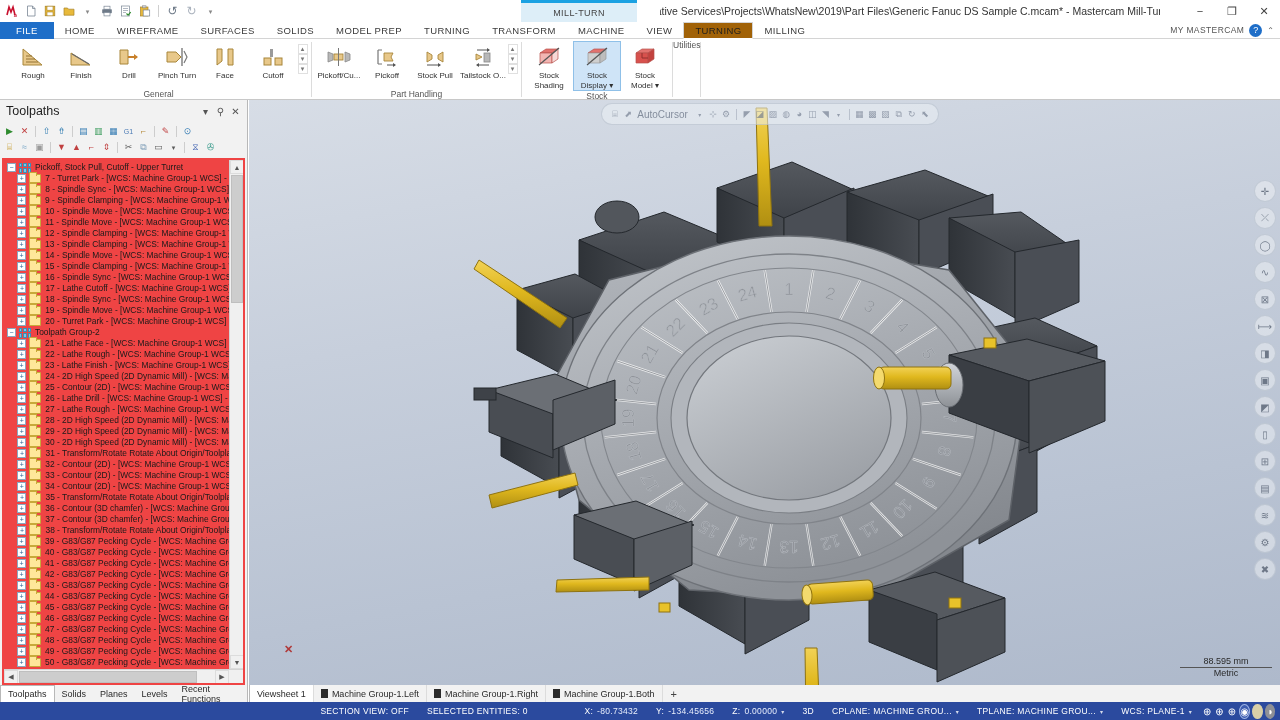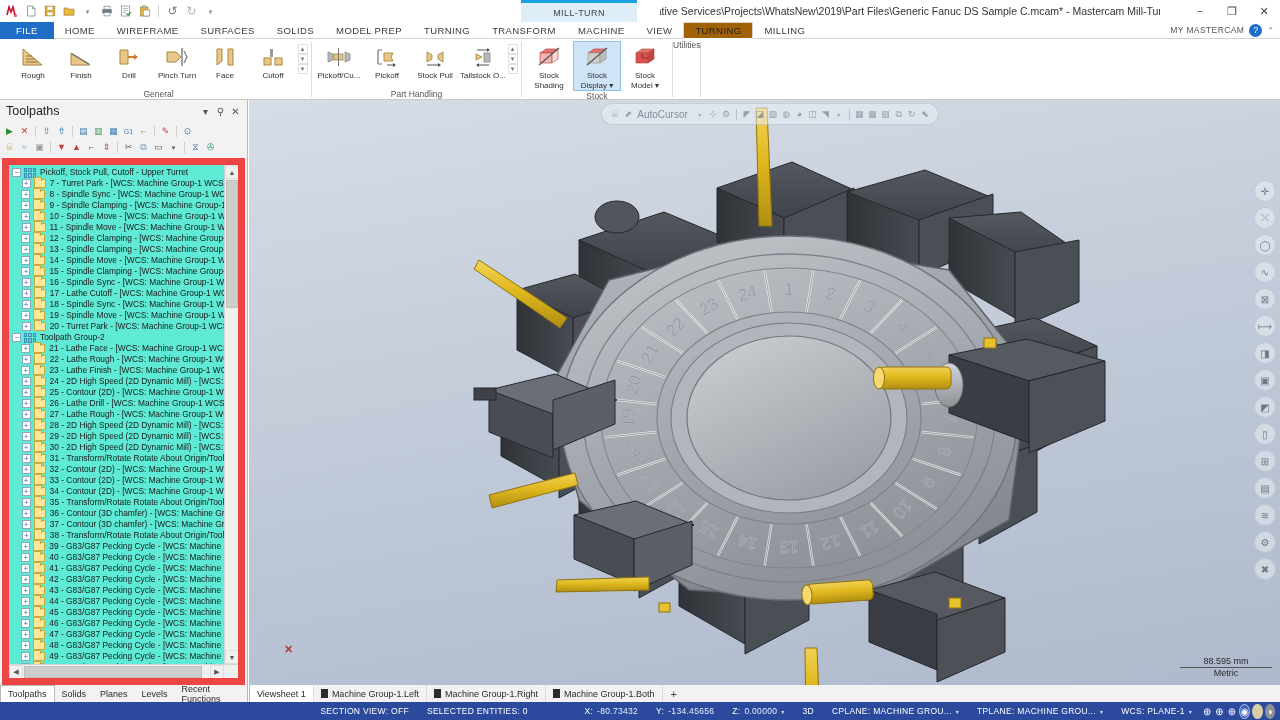--- a/index.html
+++ b/index.html
@@ -104,21 +104,21 @@
              font-size: 10px; color: #555; }
   .tp-toolbar { background: #f2f2f2; padding: 1px 2px; }
   .tp-row { display: flex; align-items: center; height: 16px; gap: 0px; }
   .tpi {
     width: 15px; height: 15px; display: inline-flex; align-items: center; justify-content: center;
     font-size: 9px; line-height: 1; position: relative;
   }
   .tpsep { width: 1px; height: 11px; background: #cdcdcd; margin: 0 3px; }
 
   .tree-wrap {
-    flex: 1; margin: 2px 2px 0 2px; background: #5eead4; border: 7px solid #ef4444;
+    flex: 1; margin: 2px 2px 0 2px; background: #ef4444; border: 2px solid #ef4444;
     position: relative; overflow: hidden; text-decoration: underline;
   }
   .tree-scroll {
     position: absolute; left: 0; top: 0; right: 14px; bottom: 14px; overflow: hidden;
   }
   .tree-ul { list-style: none; padding: 2px 0 0 0; }
   .tnode {
     display: flex; align-items: center; height: 11px; font-size: 8.4px; color: #1a1a1a;
     white-space: nowrap; line-height: 11px;
   }

